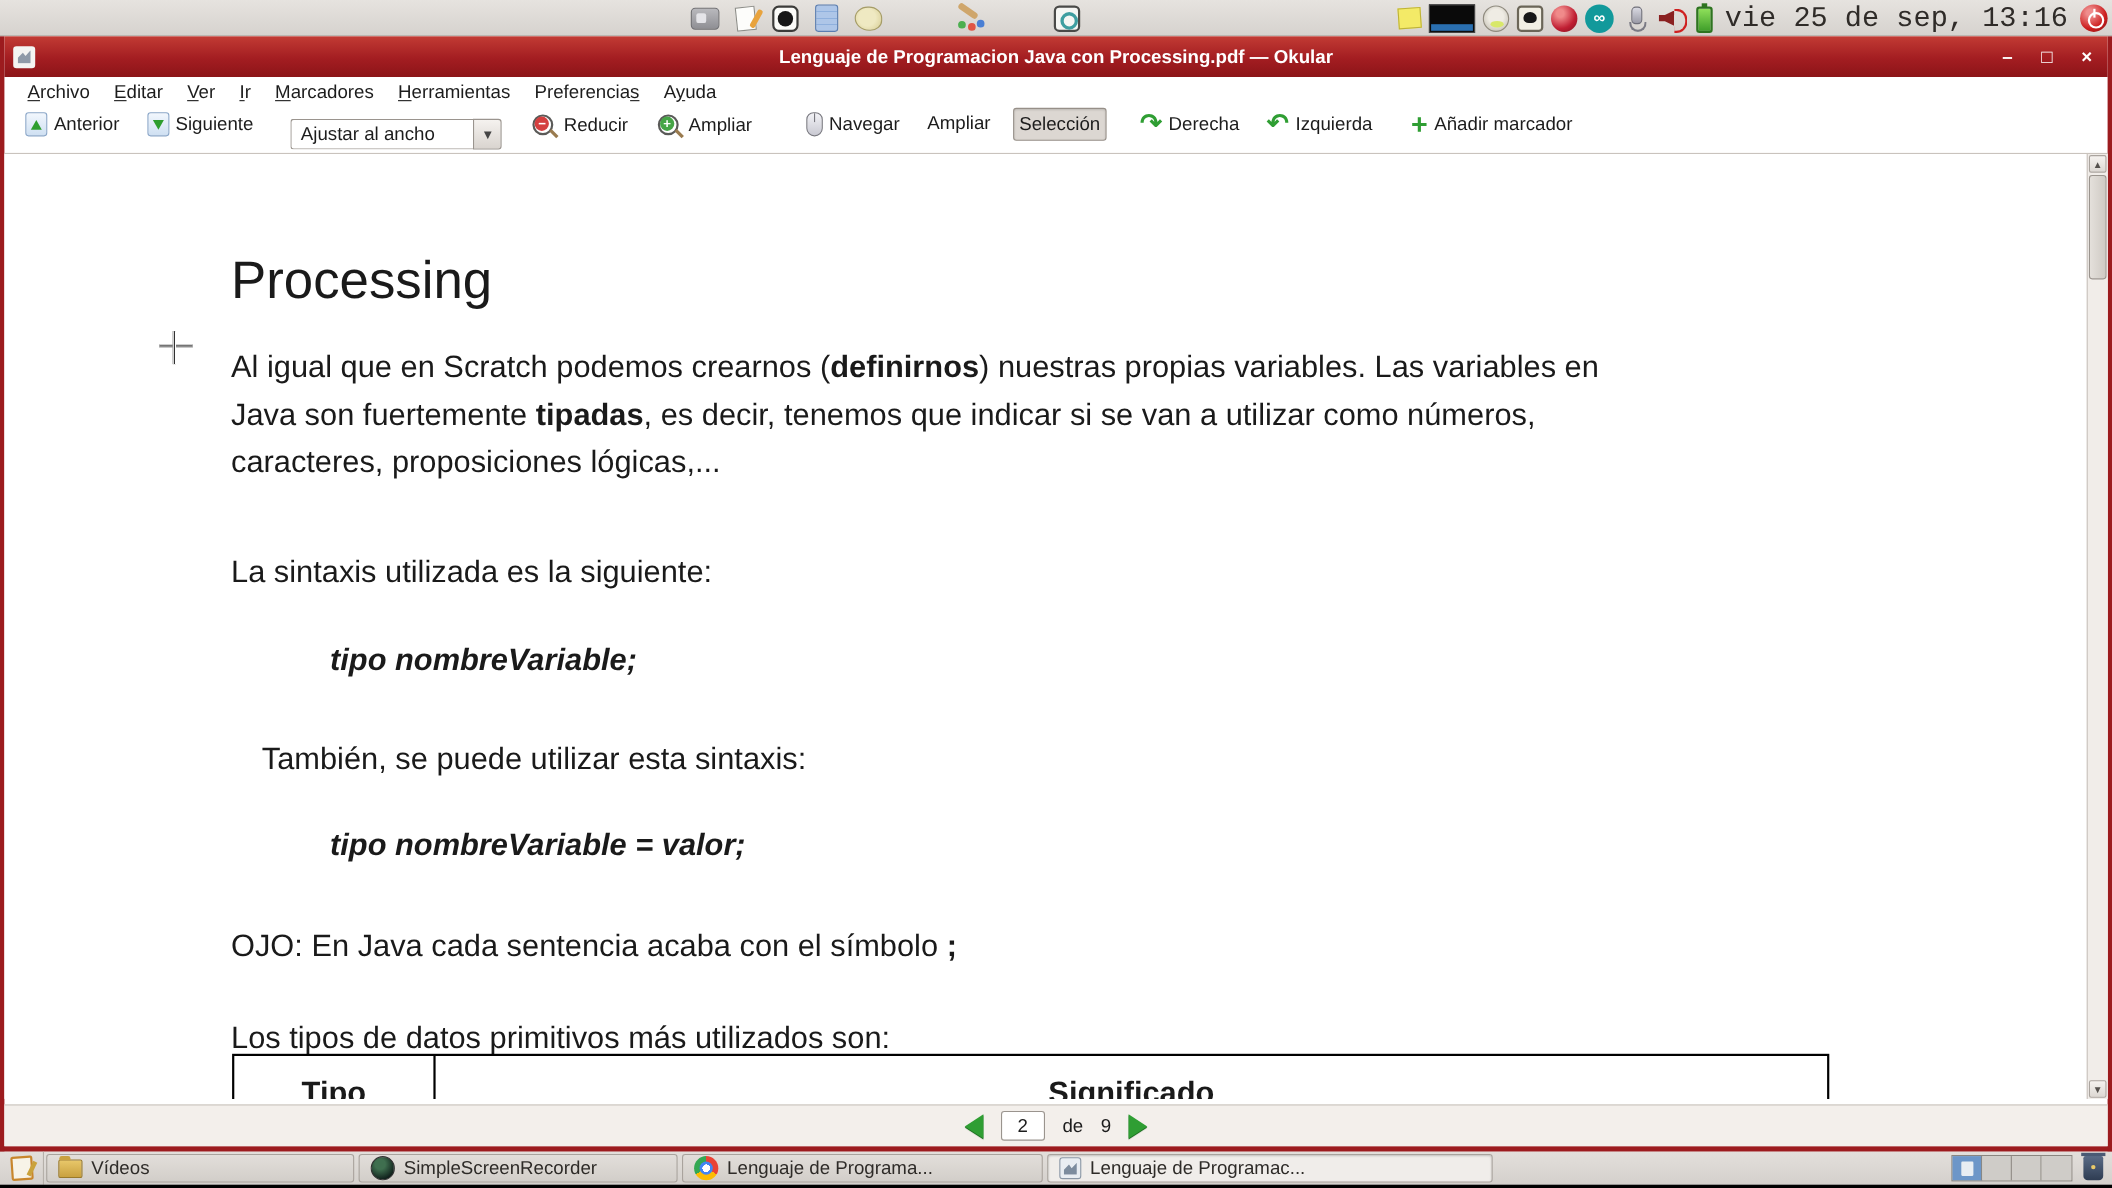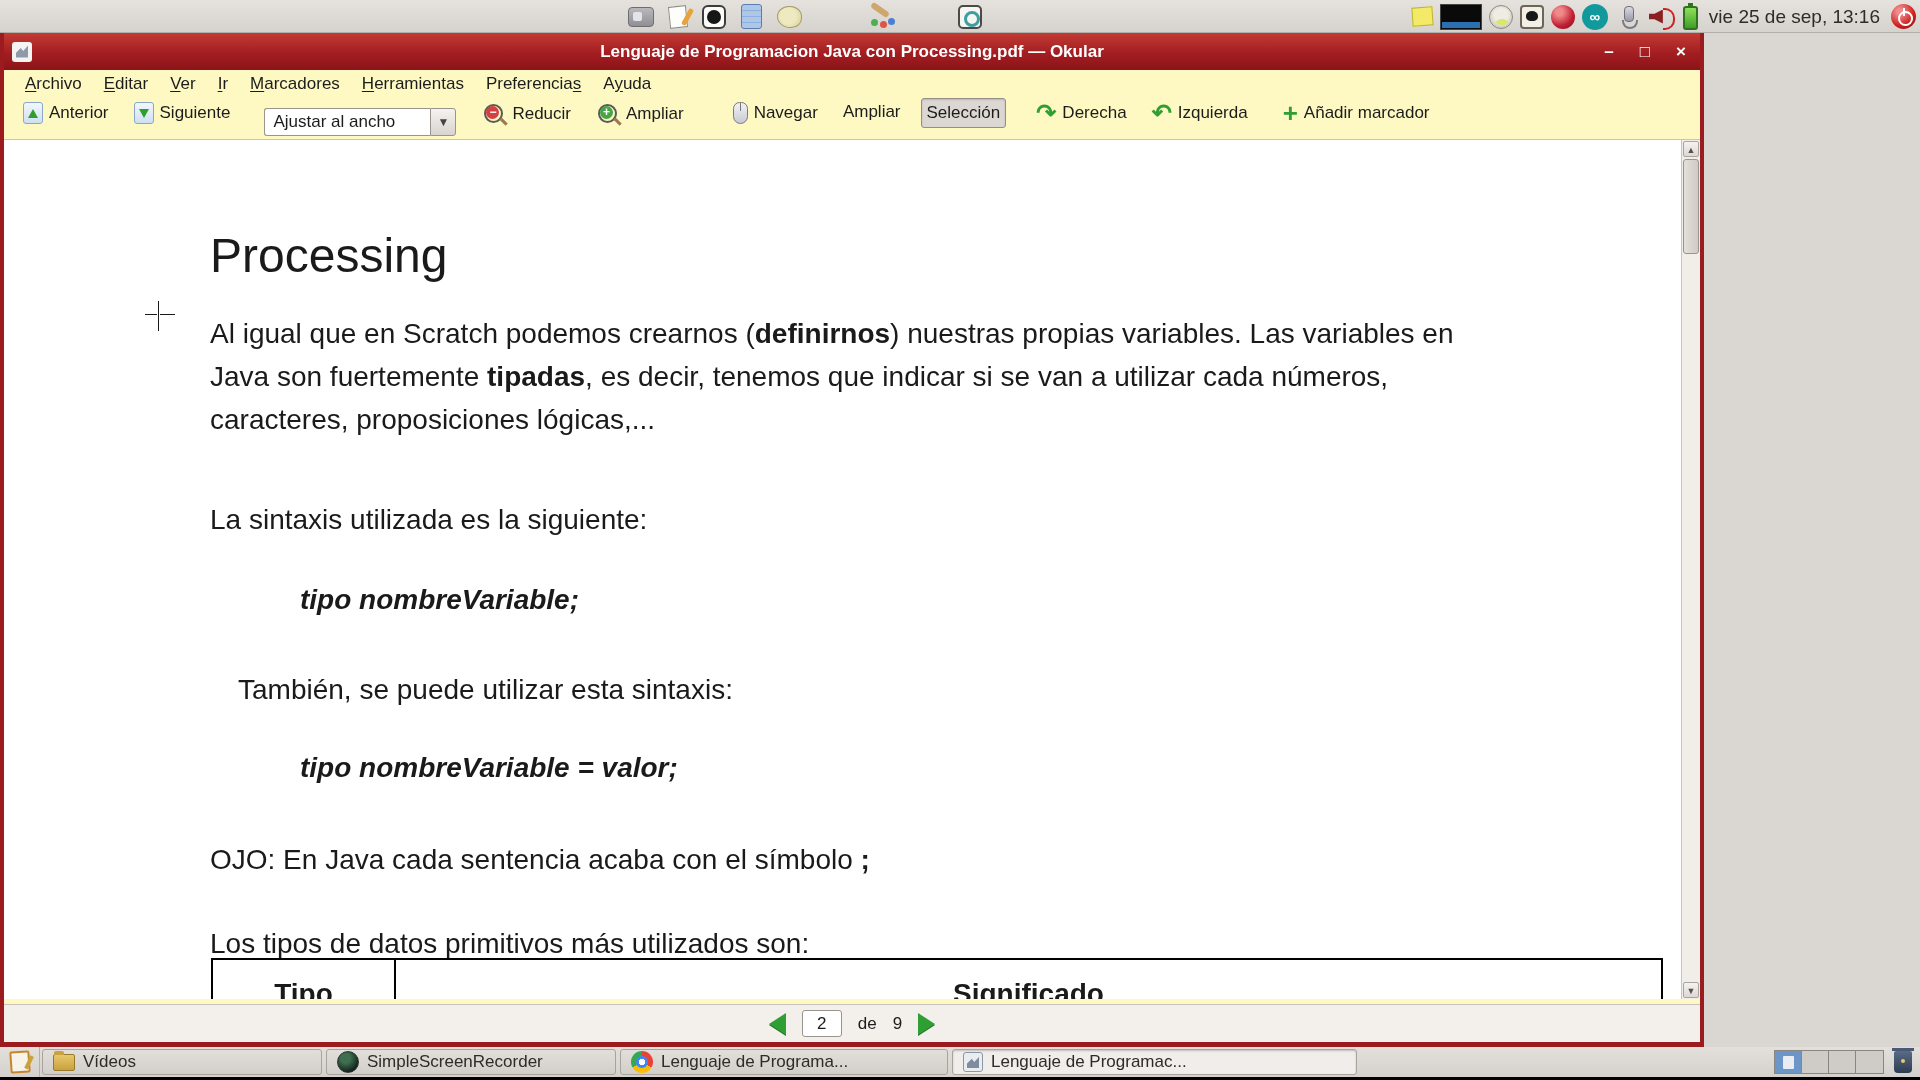--- a/index.html
+++ b/index.html
@@ -53,29 +53,29 @@
   .i-rec { width:24px; height:24px; border-radius:50%; background:radial-gradient(circle at 35% 30%, #f08a8a 0 15%, #c01f33 60%, #7e0f1e 100%); }
   .i-arduino { width:26px; height:26px; border-radius:50%; background:#12999b; color:#fff; font-weight:bold; font-size:15px; text-align:center; line-height:25px; }
   .i-mic { width:26px; height:26px; }
   .i-mic::before { content:""; position:absolute; left:9px; top:2px; width:8px; height:14px; background:linear-gradient(#d9d9e2,#9a9aa6); border:1px solid #6f6f7a; border-radius:4px; }
   .i-mic::after { content:""; position:absolute; left:7px; top:16px; width:12px; height:7px; border:2px solid #7a7a84; border-top:none; border-radius:0 0 8px 8px; }
   .i-spk { width:28px; height:26px; }
   .i-spk::before { content:""; position:absolute; left:1px; top:6px; width:14px; height:14px; background:#8a2020; clip-path:polygon(0 30%, 40% 30%, 100% 0, 100% 100%, 40% 70%, 0 70%); }
   .i-spk::after { content:""; position:absolute; right:1px; top:4px; width:10px; height:18px; border:2px solid #cf2020; border-left:none; border-radius:0 10px 10px 0; }
   .i-batt { width:15px; height:24px; background:linear-gradient(#8fe05a,#3f9e2a); border:2px solid #2e7420; border-radius:3px; margin-top:2px; }
   .i-batt::before { content:""; position:absolute; left:3px; top:-5px; width:5px; height:4px; background:#2e7420; }
-  .clock { font-size:19px; color:#2f2b28; white-space:nowrap; padding:0 4px; }
+  .clock { font-size:26px; color:#2f2b28; white-space:nowrap; padding:0 4px;font-family:Liberation Mono, monospace; }
   .i-power { width:25px; height:25px; border-radius:50%; background:radial-gradient(circle at 35% 30%, #ef8d8d 0 12%, #cc1f1f 60%, #801010 100%); }
   .i-power::before { content:""; position:absolute; left:7px; top:7px; width:11px; height:11px; border:2px solid #fff; border-radius:50%; }
   .i-power::after { content:""; position:absolute; left:11.5px; top:4px; width:2px; height:8px; background:#fff; }
 
   
-  .window { position:absolute; top:33px; left:0; width:1704px; height:1014px;
+  .window { position:absolute; top:33px; left:0; width:1920px; height:1014px;
             border-left:4px solid #9c1b1e; border-right:4px solid #9c1b1e; border-bottom:5px solid #9c1b1e;
-            background:#fef9c3; }
+            background:#ffffff; }
   .titlebar { height:37px; background:linear-gradient(#c23b34 0%, #a31d21 55%, #8c1418 100%);
             display:flex; align-items:center; position:relative; }
   .win-icon { width:20px; height:20px; margin-left:8px; background:#f4f4f2; border-radius:3px; position:relative; }
   .win-icon::after { content:""; position:absolute; left:4px; top:4px; width:12px; height:12px; background:#8f9aa8; clip-path:polygon(0 60%, 40% 20%, 60% 45%, 100% 0, 100% 100%, 0 100%); }
   .title { position:absolute; left:0; right:0; text-align:center; color:#fff; font-weight:bold; font-size:17px; }
   .winbtns { position:absolute; right:14px; display:flex; gap:26px; color:#fff; font-weight:bold; font-size:17px; }
   .winbtn { cursor:default; line-height:20px; }
 
   .menubar { height:28px; display:flex; align-items:center; padding-left:10px; font-size:17px; color:#1c1c1c; }
   .mitem { padding:0 11px; }
@@ -268,21 +268,21 @@
         <span class="plusic">+</span>
         <span>Añadir marcador</span>
       </span>
     </div>
 
     <div class="docarea">
       <div class="doc-inner">
         <div class="h1">Processing</div>
         <div class="para1 body-text">
             <div><span>Al igual que en Scratch podemos crearnos (</span><b>definirnos</b><span>) nuestras propias variables. Las variables en</span></div>
-            <div><span>Java son fuertemente </span><b>tipadas</b><span>, es decir, tenemos que indicar si se van a utilizar cada números,</span></div>
+            <div><span>Java son fuertemente </span><b>tipadas</b><span>, es decir, tenemos que indicar si se van a utilizar como números,</span></div>
             <div><span>caracteres, proposiciones lógicas,...</span></div>
           </div>
         <div class="l-sintaxis body-text">La sintaxis utilizada es la siguiente:</div>
         <div class="code code1">tipo nombreVariable;</div>
         <div class="l-tambien body-text">También, se puede utilizar esta sintaxis:</div>
         <div class="code code2">tipo nombreVariable = valor;</div>
         <div class="l-ojo body-text"><span>OJO: En Java cada sentencia acaba con el símbolo </span><b>;</b></div>
         <div class="l-tipos body-text">Los tipos de datos primitivos más utilizados son:</div>
         <div class="dtable">
           <div class="c1">Tipo</div>

